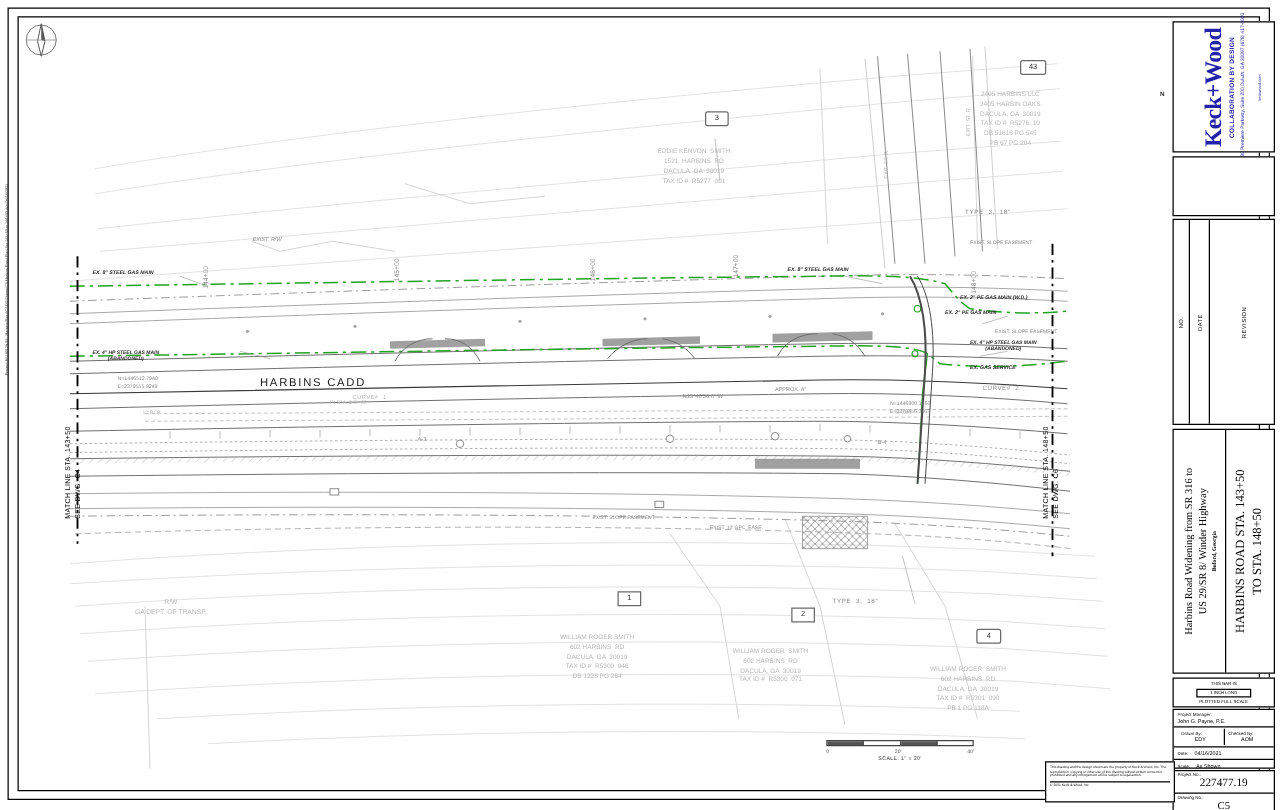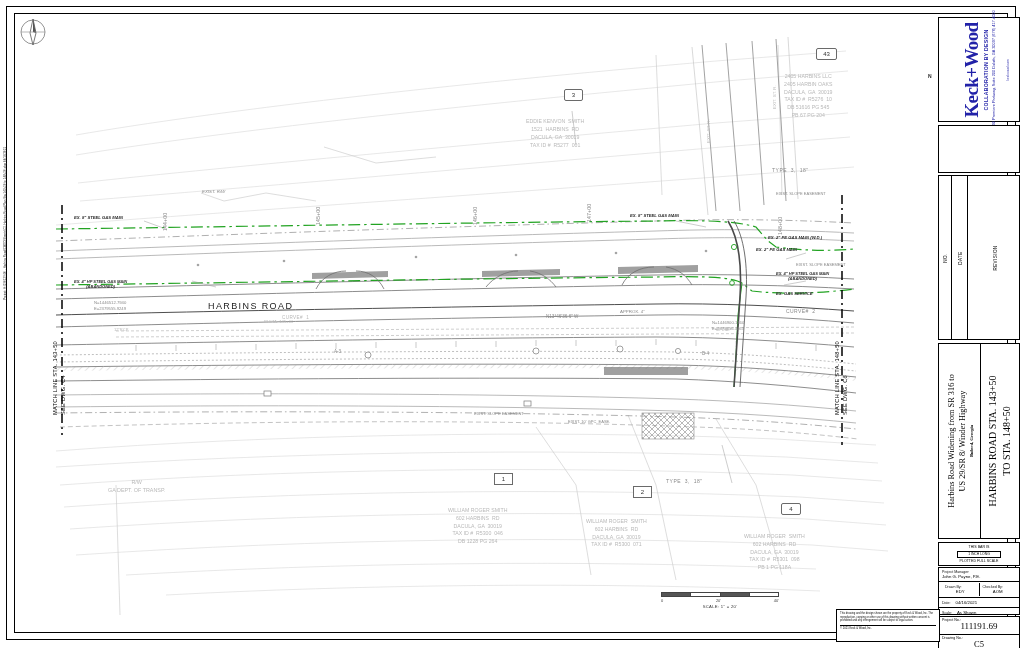--- a/index.html
+++ b/index.html
@@ -346,21 +346,21 @@
 
     <div class="t mid" style="left:530px;top:299px;font-size:4.6px;">N13°46'36.6" W</div>
     <div class="t mid" style="left:604px;top:294px;font-size:4.4px;">APPROX. 4"</div>
     <div class="t pale" style="left:248px;top:304px;font-size:4.2px;">PI STA. 145+00</div>
     <div class="t pale" style="left:98px;top:312px;font-size:4px;">12"RCP</div>
     <div class="t pale" style="left:700px;top:312px;font-size:4px;">42"DIA.</div>
 
     <div class="t mid" style="left:318px;top:334px;font-size:4.6px;">A-3</div>
     <div class="t mid" style="left:686px;top:336px;font-size:4.6px;">B-4</div>
 
-    <div class="roadname" style="left:192px;top:286px;">HARBINS  ROAD</div>
+    <div class="roadname" style="left:192px;top:286px;">HARBINS  CADD</div>
 
     <div class="t mid rot90" style="left:146px;top:216px;font-size:5.4px;">144+00</div>
     <div class="t mid rot90" style="left:299px;top:210px;font-size:5.4px;">145+00</div>
     <div class="t mid rot90" style="left:456px;top:210px;font-size:5.4px;">146+00</div>
     <div class="t mid rot90" style="left:570px;top:207px;font-size:5.4px;">147+00</div>
     <div class="t mid rot90" style="left:761px;top:220px;font-size:5.4px;">148+00</div>
 
     <div class="t pale rot90" style="left:690px;top:128px;font-size:4.4px;">EXIT. ST. R.</div>
     <div class="t pale rot90" style="left:756px;top:94px;font-size:4.4px;">EXIT. ST. R.</div>
 
@@ -482,21 +482,21 @@
       </div>
       <div class="info-row info-inline" style="border-bottom:none;">
         <span class="info-k">Scale:</span>
         <span class="info-v">As Shown</span>
       </div>
     </div>
 
     <div class="tb-box num-box">
       <div class="num-row">
         <div class="num-k">Project No.:</div>
-        <div class="num-v">111191.69</div>
+        <div class="num-v">227477.19</div>
       </div>
       <div class="num-row" style="border-bottom:none;">
         <div class="num-k">Drawing No.:</div>
         <div class="num-v small">C5</div>
       </div>
     </div>
   </div>
 
   <div class="disclaimer">
     <div class="disc-t">This drawing and the design shown are the property of Keck &amp; Wood, Inc. The reproduction, copying or other use of this drawing without written consent is prohibited and any infringement will be subject to legal action.</div>

